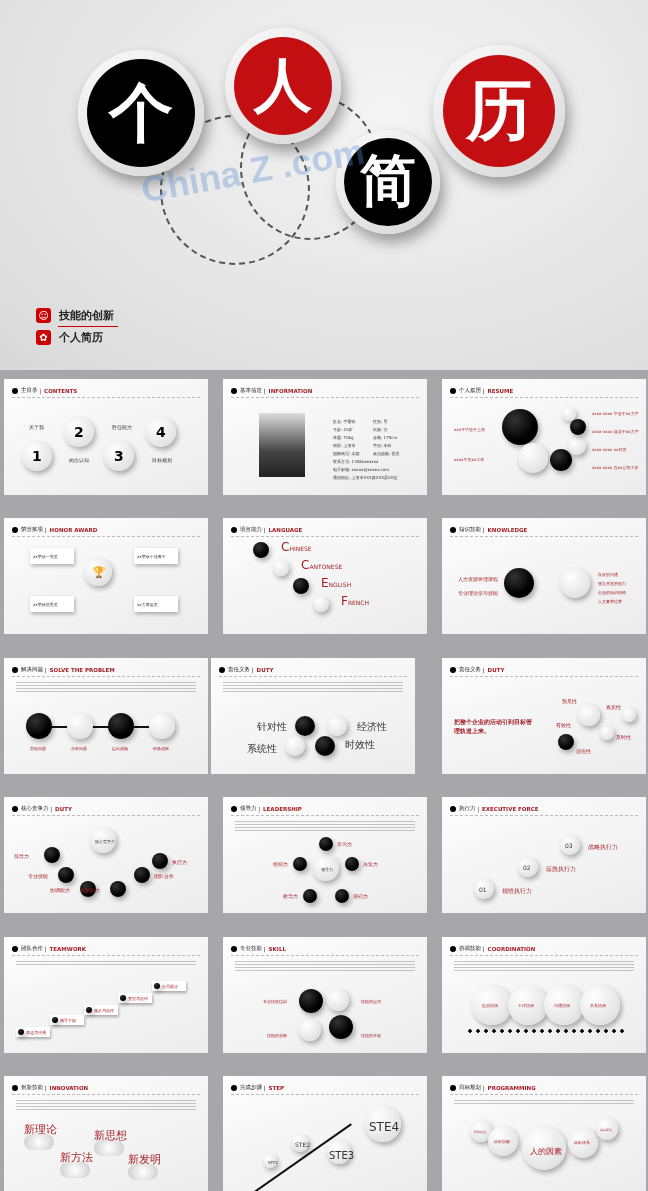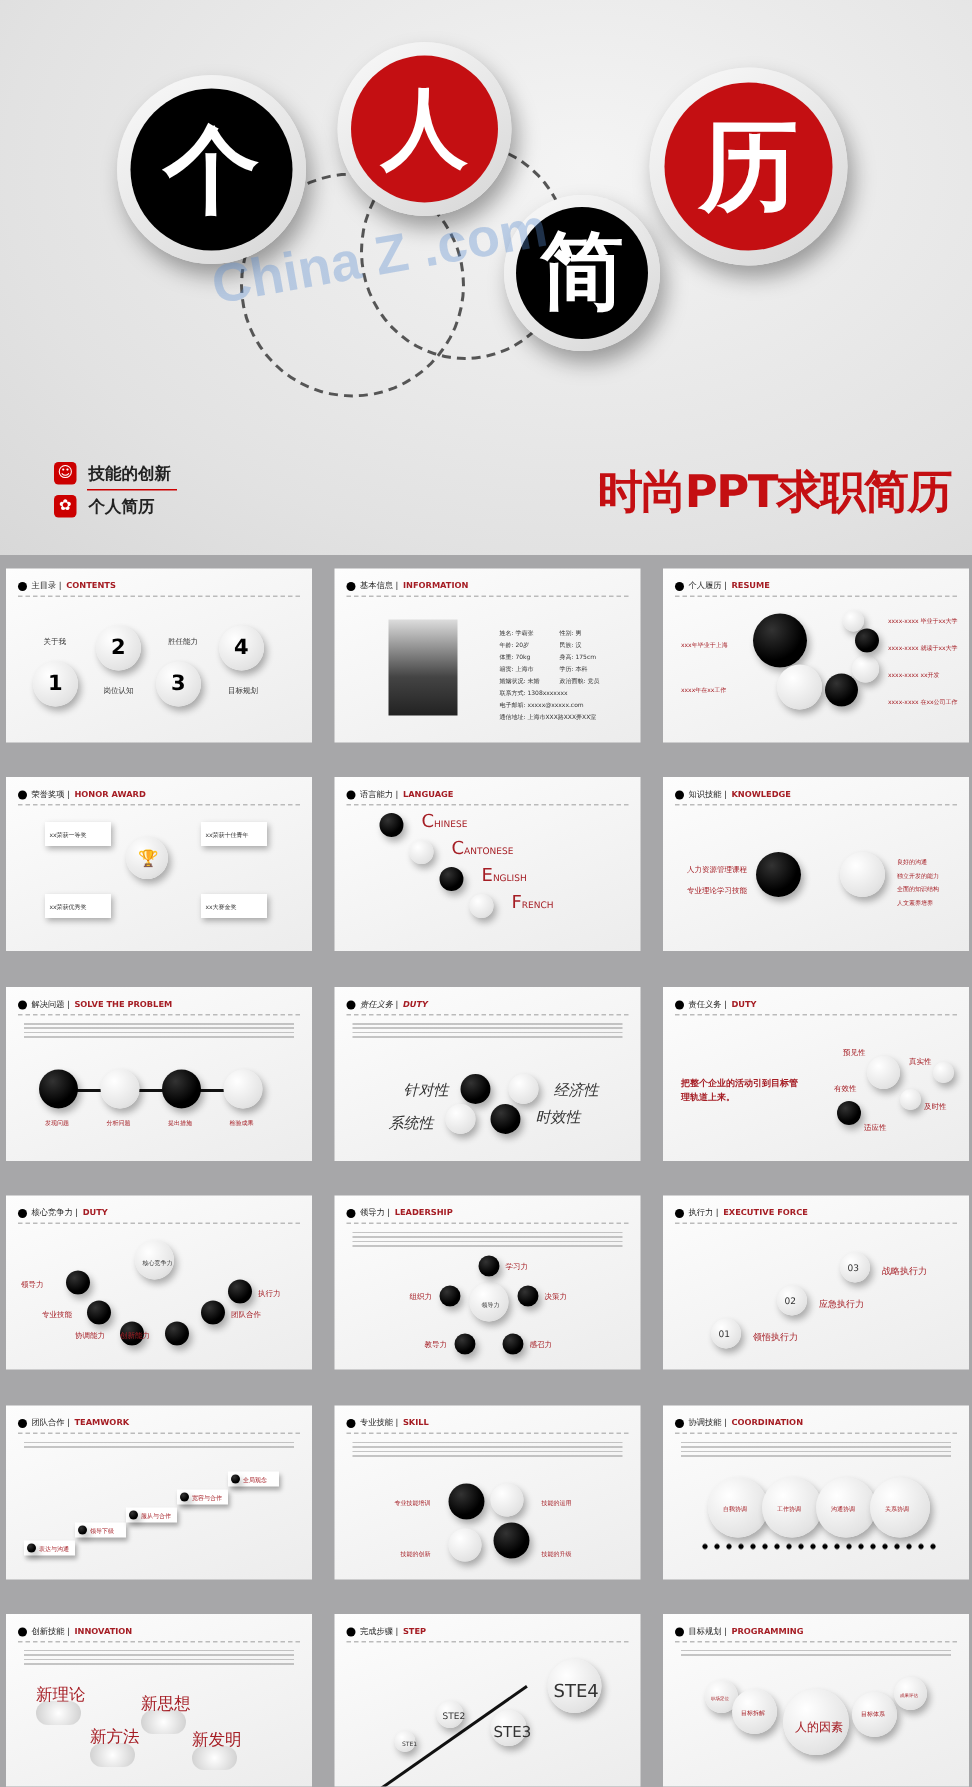--- a/index.html
+++ b/index.html
@@ -47,21 +47,20 @@
   <div class="wm">China Z .com</div>
   <div class="tag-row" style="top:308px">
       <span class="tag-ico">☺</span>
       <span class="tag-txt">技能的创新</span>
     </div>
   <div style="position:absolute;left:58px;top:326px;width:60px;border-top:1px solid #c00"></div>
   <div class="tag-row" style="top:330px">
       <span class="tag-ico">✿</span>
       <span class="tag-txt">个人简历</span>
     </div>
-  <div class="hero-title">时尚PPT求职简历</div>
 </div>
 
 <div id="grid">
     <div class="slide" style="left: 4px; top: 379px;">
       <div class="sh"><span class="dot"></span><span>主目录</span>&nbsp;|<span class="en">CONTENTS</span></div>
       <div class="sline"></div>
       <div class="c cw" style="left:18px;top:62px;width:30px;height:30px"></div>
       <div class="t" style="left:28px;top:69px;font-size:14px;font-weight:bold;color:#000">1</div>
       <div class="c cw" style="left:60px;top:38px;width:30px;height:30px"></div>
       <div class="t" style="left:70px;top:45px;font-size:14px;font-weight:bold;color:#000">2</div>
@@ -153,21 +152,21 @@
       <div class="ln" style="left:30px;top:68px;width:140px"></div>
       <div class="c cb" style="left:22px;top:55px;width:26px;height:26px"></div>
       <div class="t r" style="left:26px;top:88px;font-size:4px">发现问题</div>
       <div class="c cw" style="left:63px;top:55px;width:26px;height:26px"></div>
       <div class="t r" style="left:67px;top:88px;font-size:4px">分析问题</div>
       <div class="c cb" style="left:104px;top:55px;width:26px;height:26px"></div>
       <div class="t r" style="left:108px;top:88px;font-size:4px">提出措施</div>
       <div class="c cw" style="left:145px;top:55px;width:26px;height:26px"></div>
       <div class="t r" style="left:149px;top:88px;font-size:4px">检验成果</div>
     </div>
-    <div class="slide" style="left: 223px; top: 658px; font-style: italic;">
+    <div class="slide" style="left: 211px; top: 658px;">
       <div class="sh"><span class="dot"></span><span>责任义务</span>&nbsp;|<span class="en">DUTY</span></div>
       <div class="sline"></div>
       <div class="para"></div>
       <div class="c cb" style="left:84px;top:58px;width:20px;height:20px"></div>
       <div class="c cw" style="left:116px;top:58px;width:20px;height:20px"></div>
       <div class="c cw" style="left:74px;top:78px;width:20px;height:20px"></div>
       <div class="c cb" style="left:104px;top:78px;width:20px;height:20px"></div>
       <div class="t " style="left:46px;top:62px;font-size:10px">针对性</div>
       <div class="t " style="left:146px;top:62px;font-size:10px">经济性</div>
       <div class="t " style="left:36px;top:84px;font-size:10px">系统性</div>

